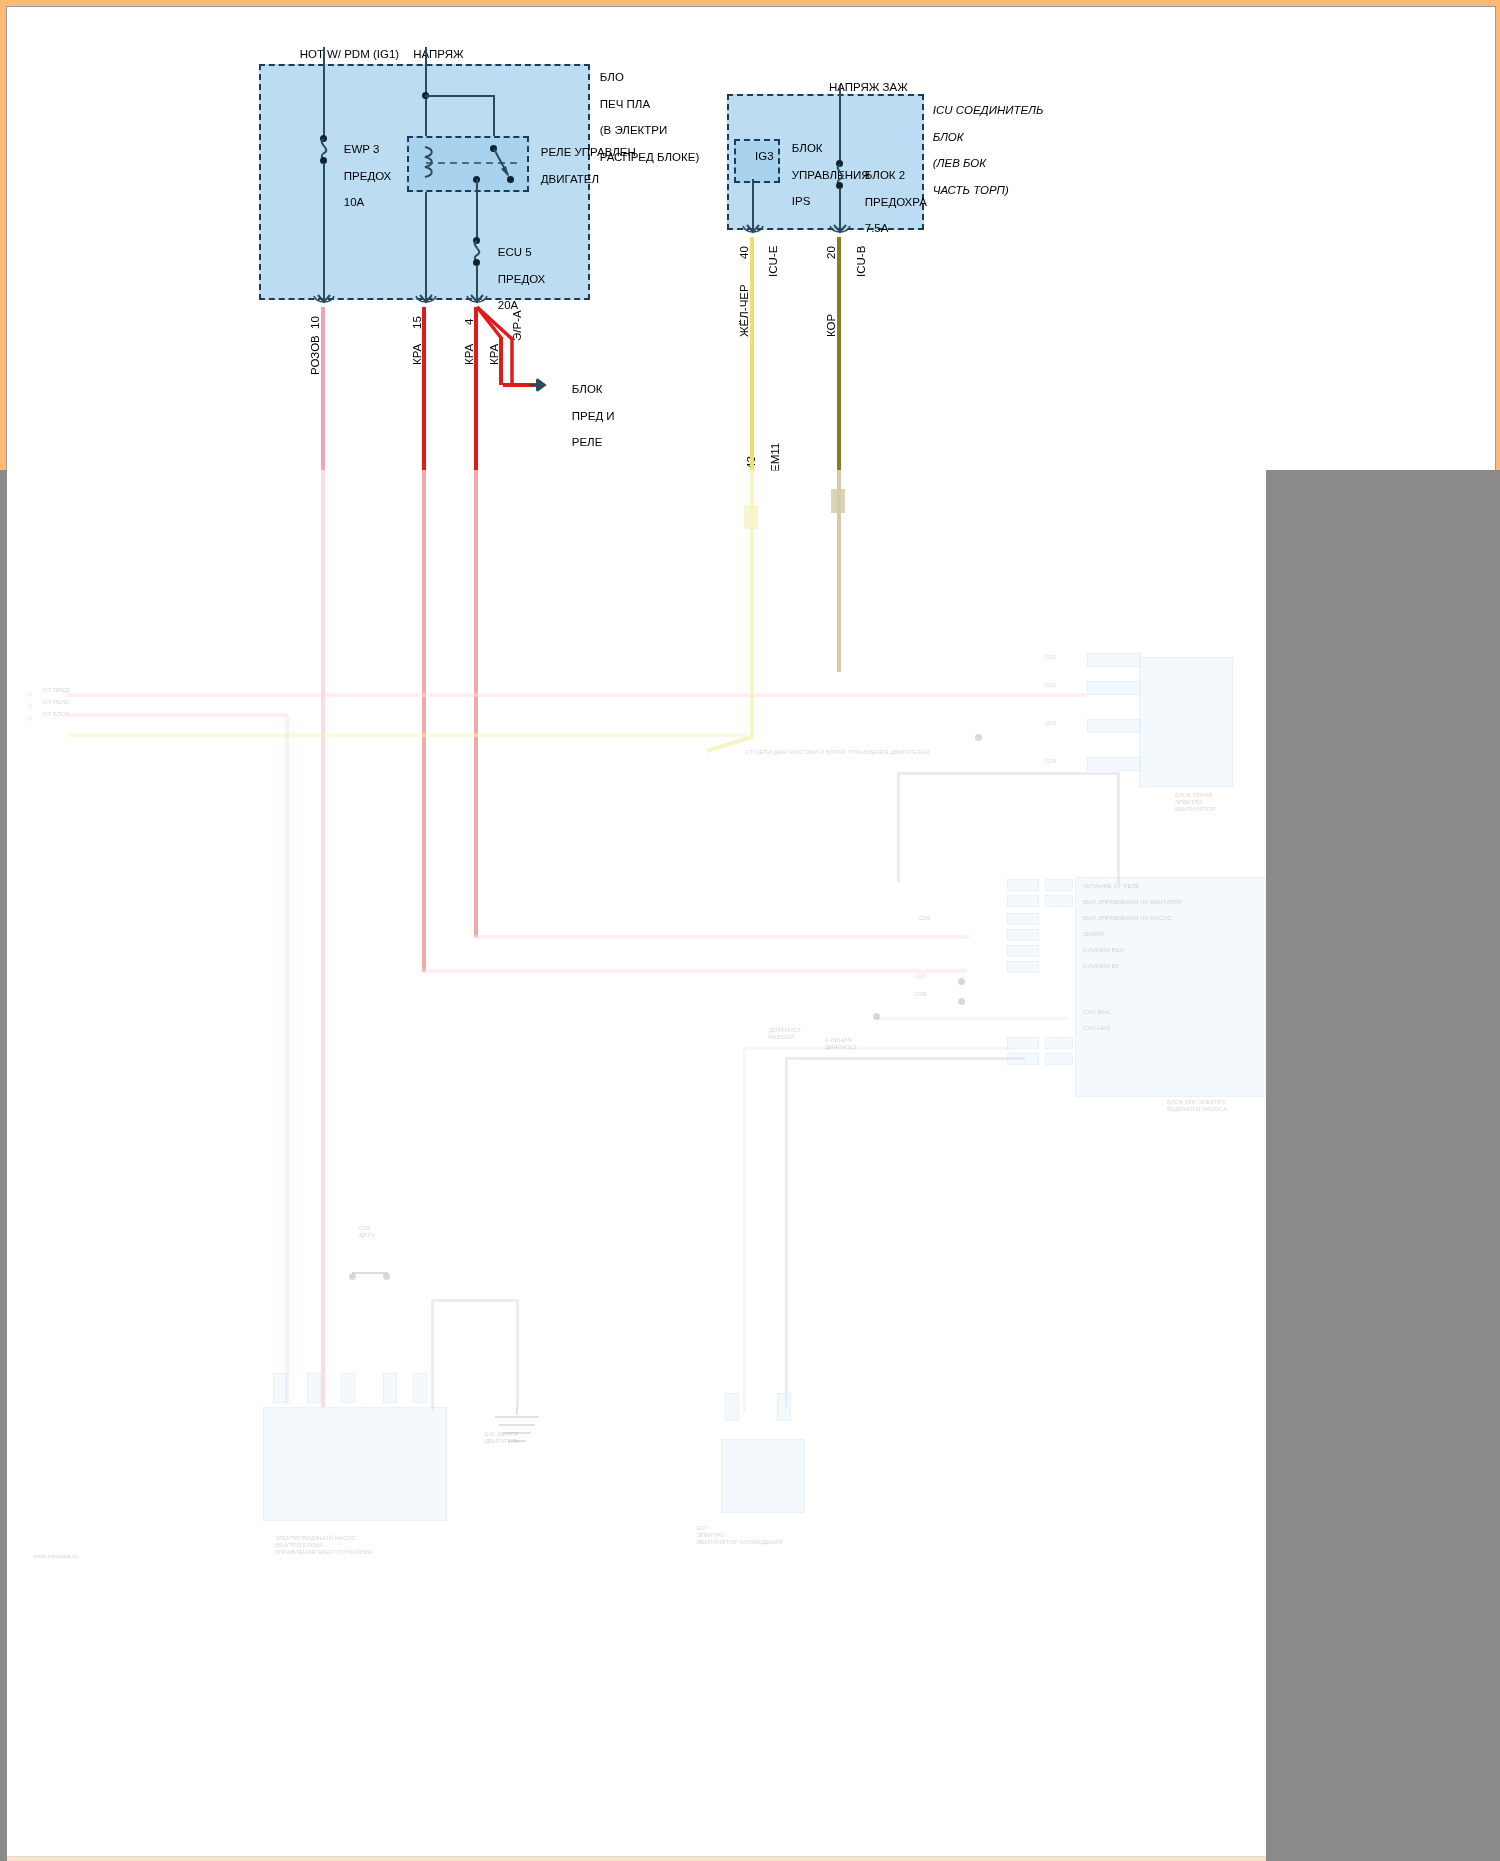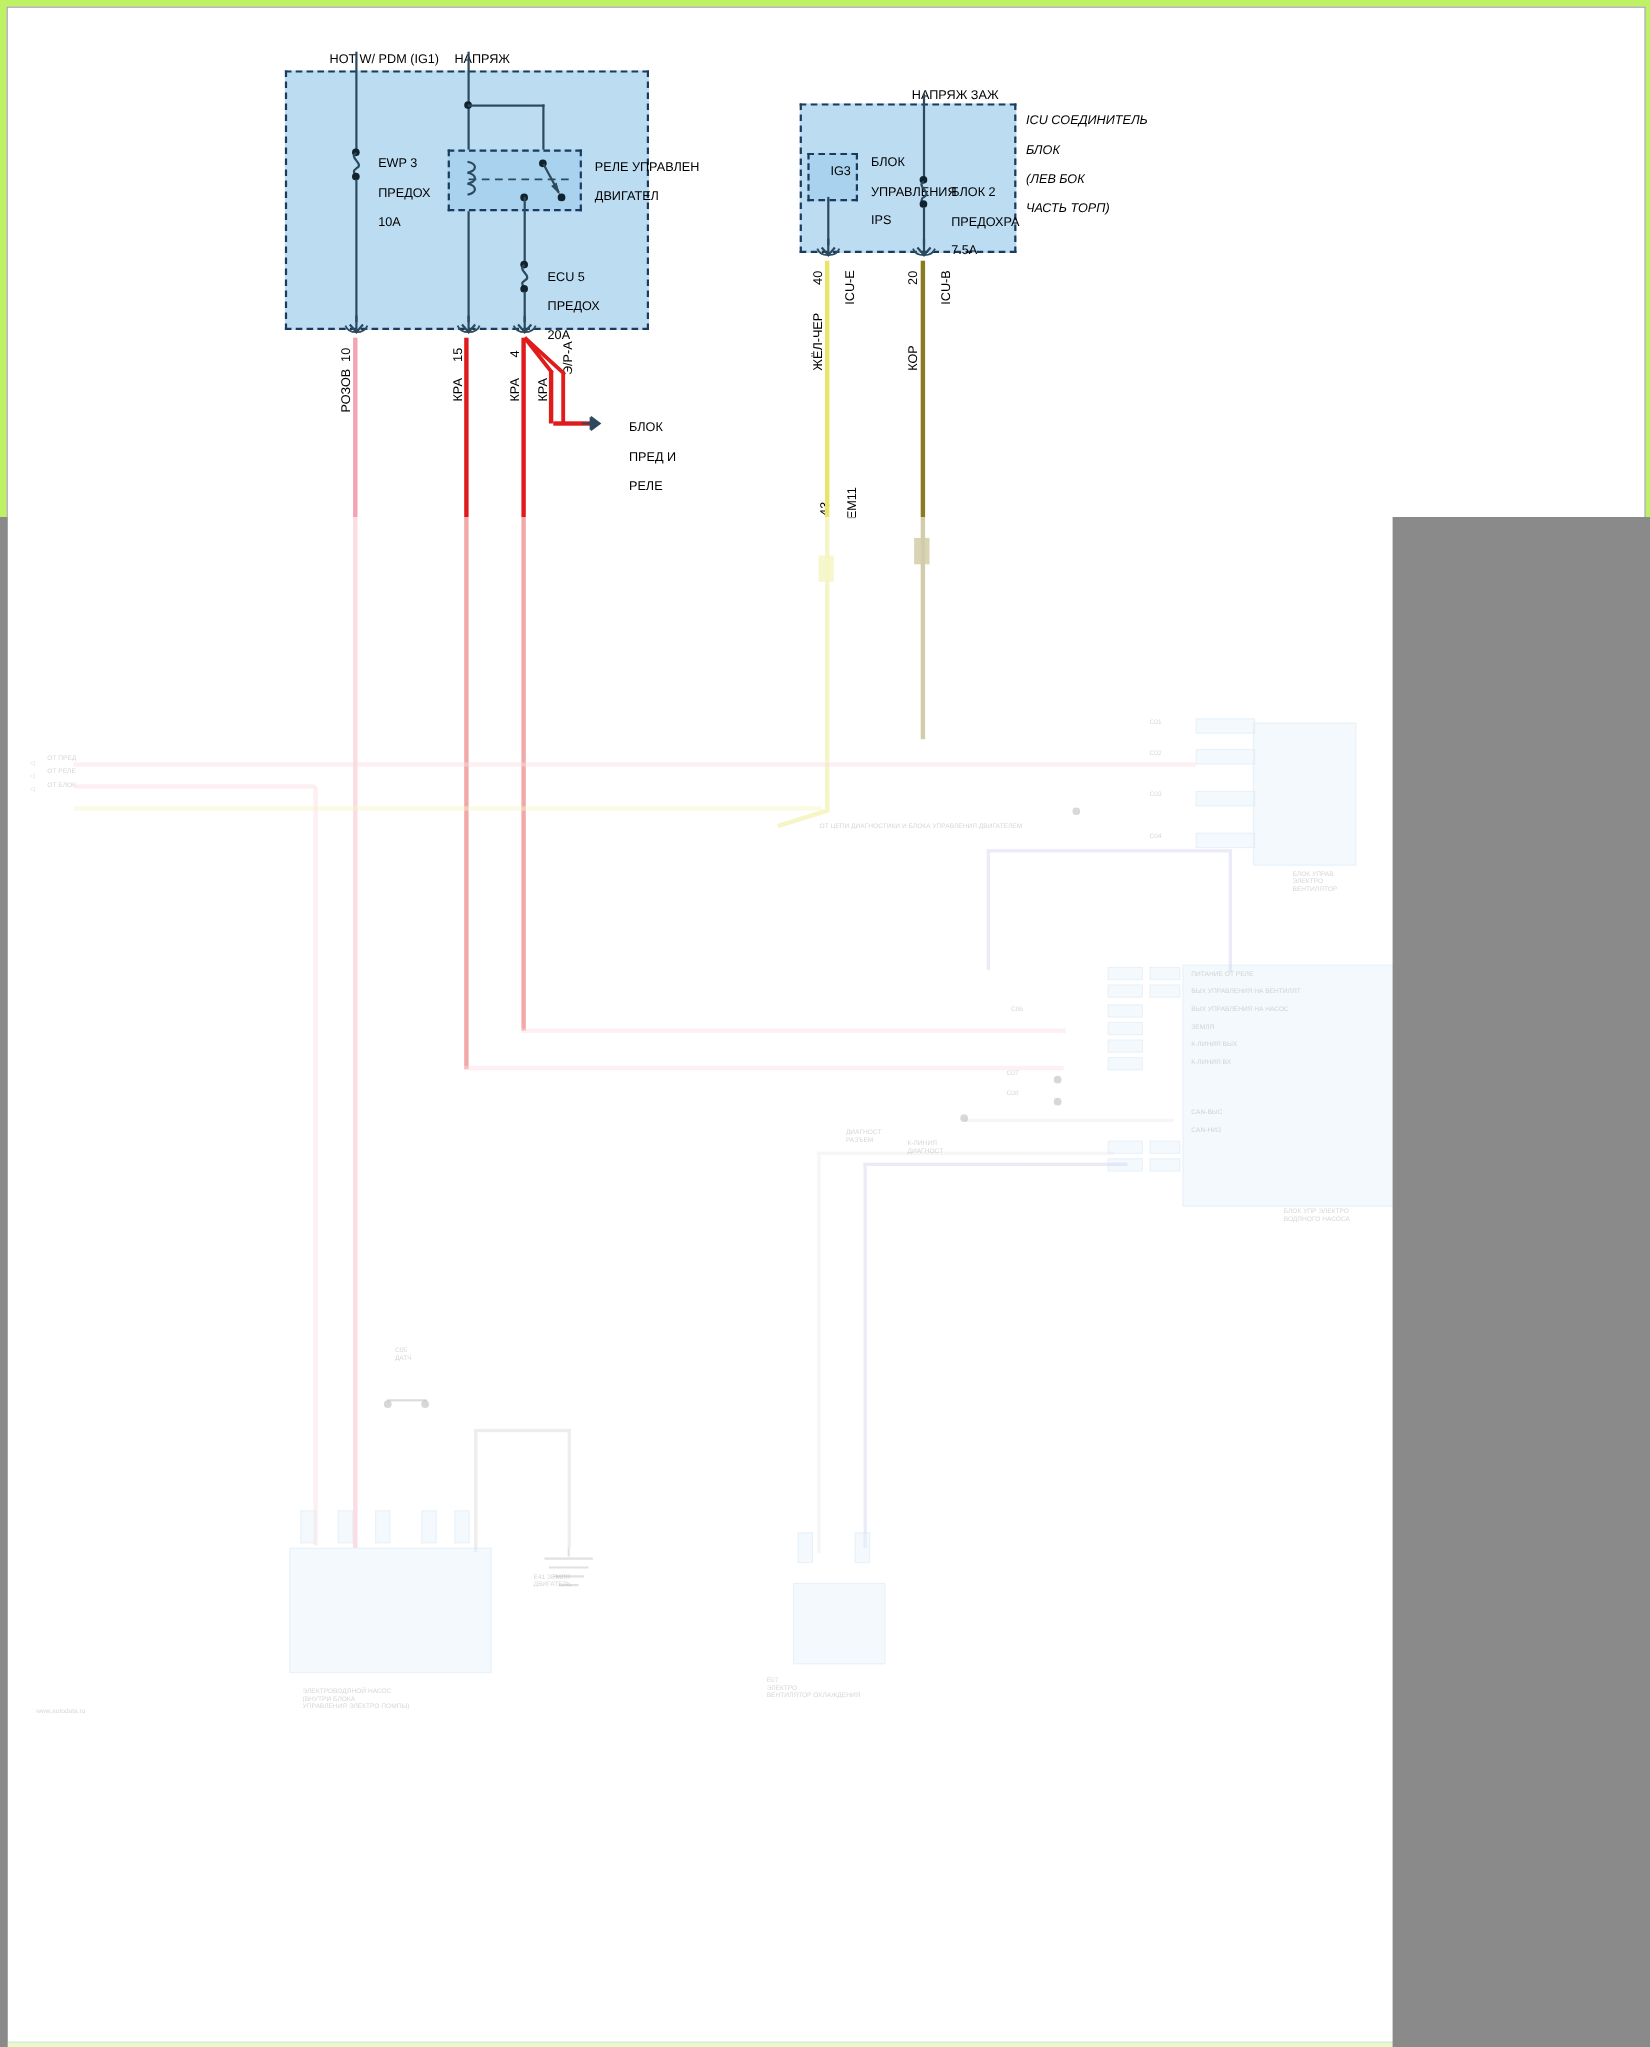--- a/index.html
+++ b/index.html
@@ -1,18 +1,18 @@
 <!DOCTYPE html>
 <html><head>
 <meta charset="utf-8">
 <style>
   html,body{margin:0;padding:0;background:#8a8a8a;}
   #page{
     position:relative;width:1500px;height:1861px;
-    background:#bef264;overflow:hidden;
+    background:#fdba74;overflow:hidden;
     font-family:"Liberation Sans", sans-serif;
   }
   
   #sheet{
     position:absolute;left:6px;top:6px;width:1488px;height:1849px;
     background:#fff;border:1px solid #9a9a9a;
   }
   
   #fade-overlay{
     position:absolute;left:0;top:470px;width:1500px;height:1391px;
@@ -62,20 +62,26 @@
     <span>ОТ АККУМ</span>
   </div>
 
   <div class="txt t11 ctr" style="left:780px;top:61px;width:150px;">
     <span>НАПРЯЖ ЗАЖ</span><br>
     <span>ВКЛ ИЛИ СТАРТ</span>
   </div>
 
   <div class="dbox" style="left:252px;top:57px;width:327px;height:232px;"></div>
 
+  <div class="txt t11" style="left:580px;top:51px;">
+    <span>БЛО</span><br>
+    <span>ПЕЧ ПЛА</span><br>
+    <span>(В ЭЛЕКТРИ</span><br>
+    <span>РАСПРЕД БЛОКЕ)</span>
+  </div>
 
   <div class="wv" style="left:316px;top:40px;height:92px;"></div>
   <div class="dot" style="left:313px;top:128px;"></div>
 
   <svg style="left:305px;top:130px;width:24px;height:26px;">
     <path d="M12,2 C4,6 20,12 12,16 C6,20 14,22 12,24" stroke="#2b4a5e" stroke-width="2" fill="none"></path>
   </svg>
   <div class="dot" style="left:313px;top:150px;"></div>
   <div class="wv" style="left:316px;top:156px;height:130px;"></div>
 

